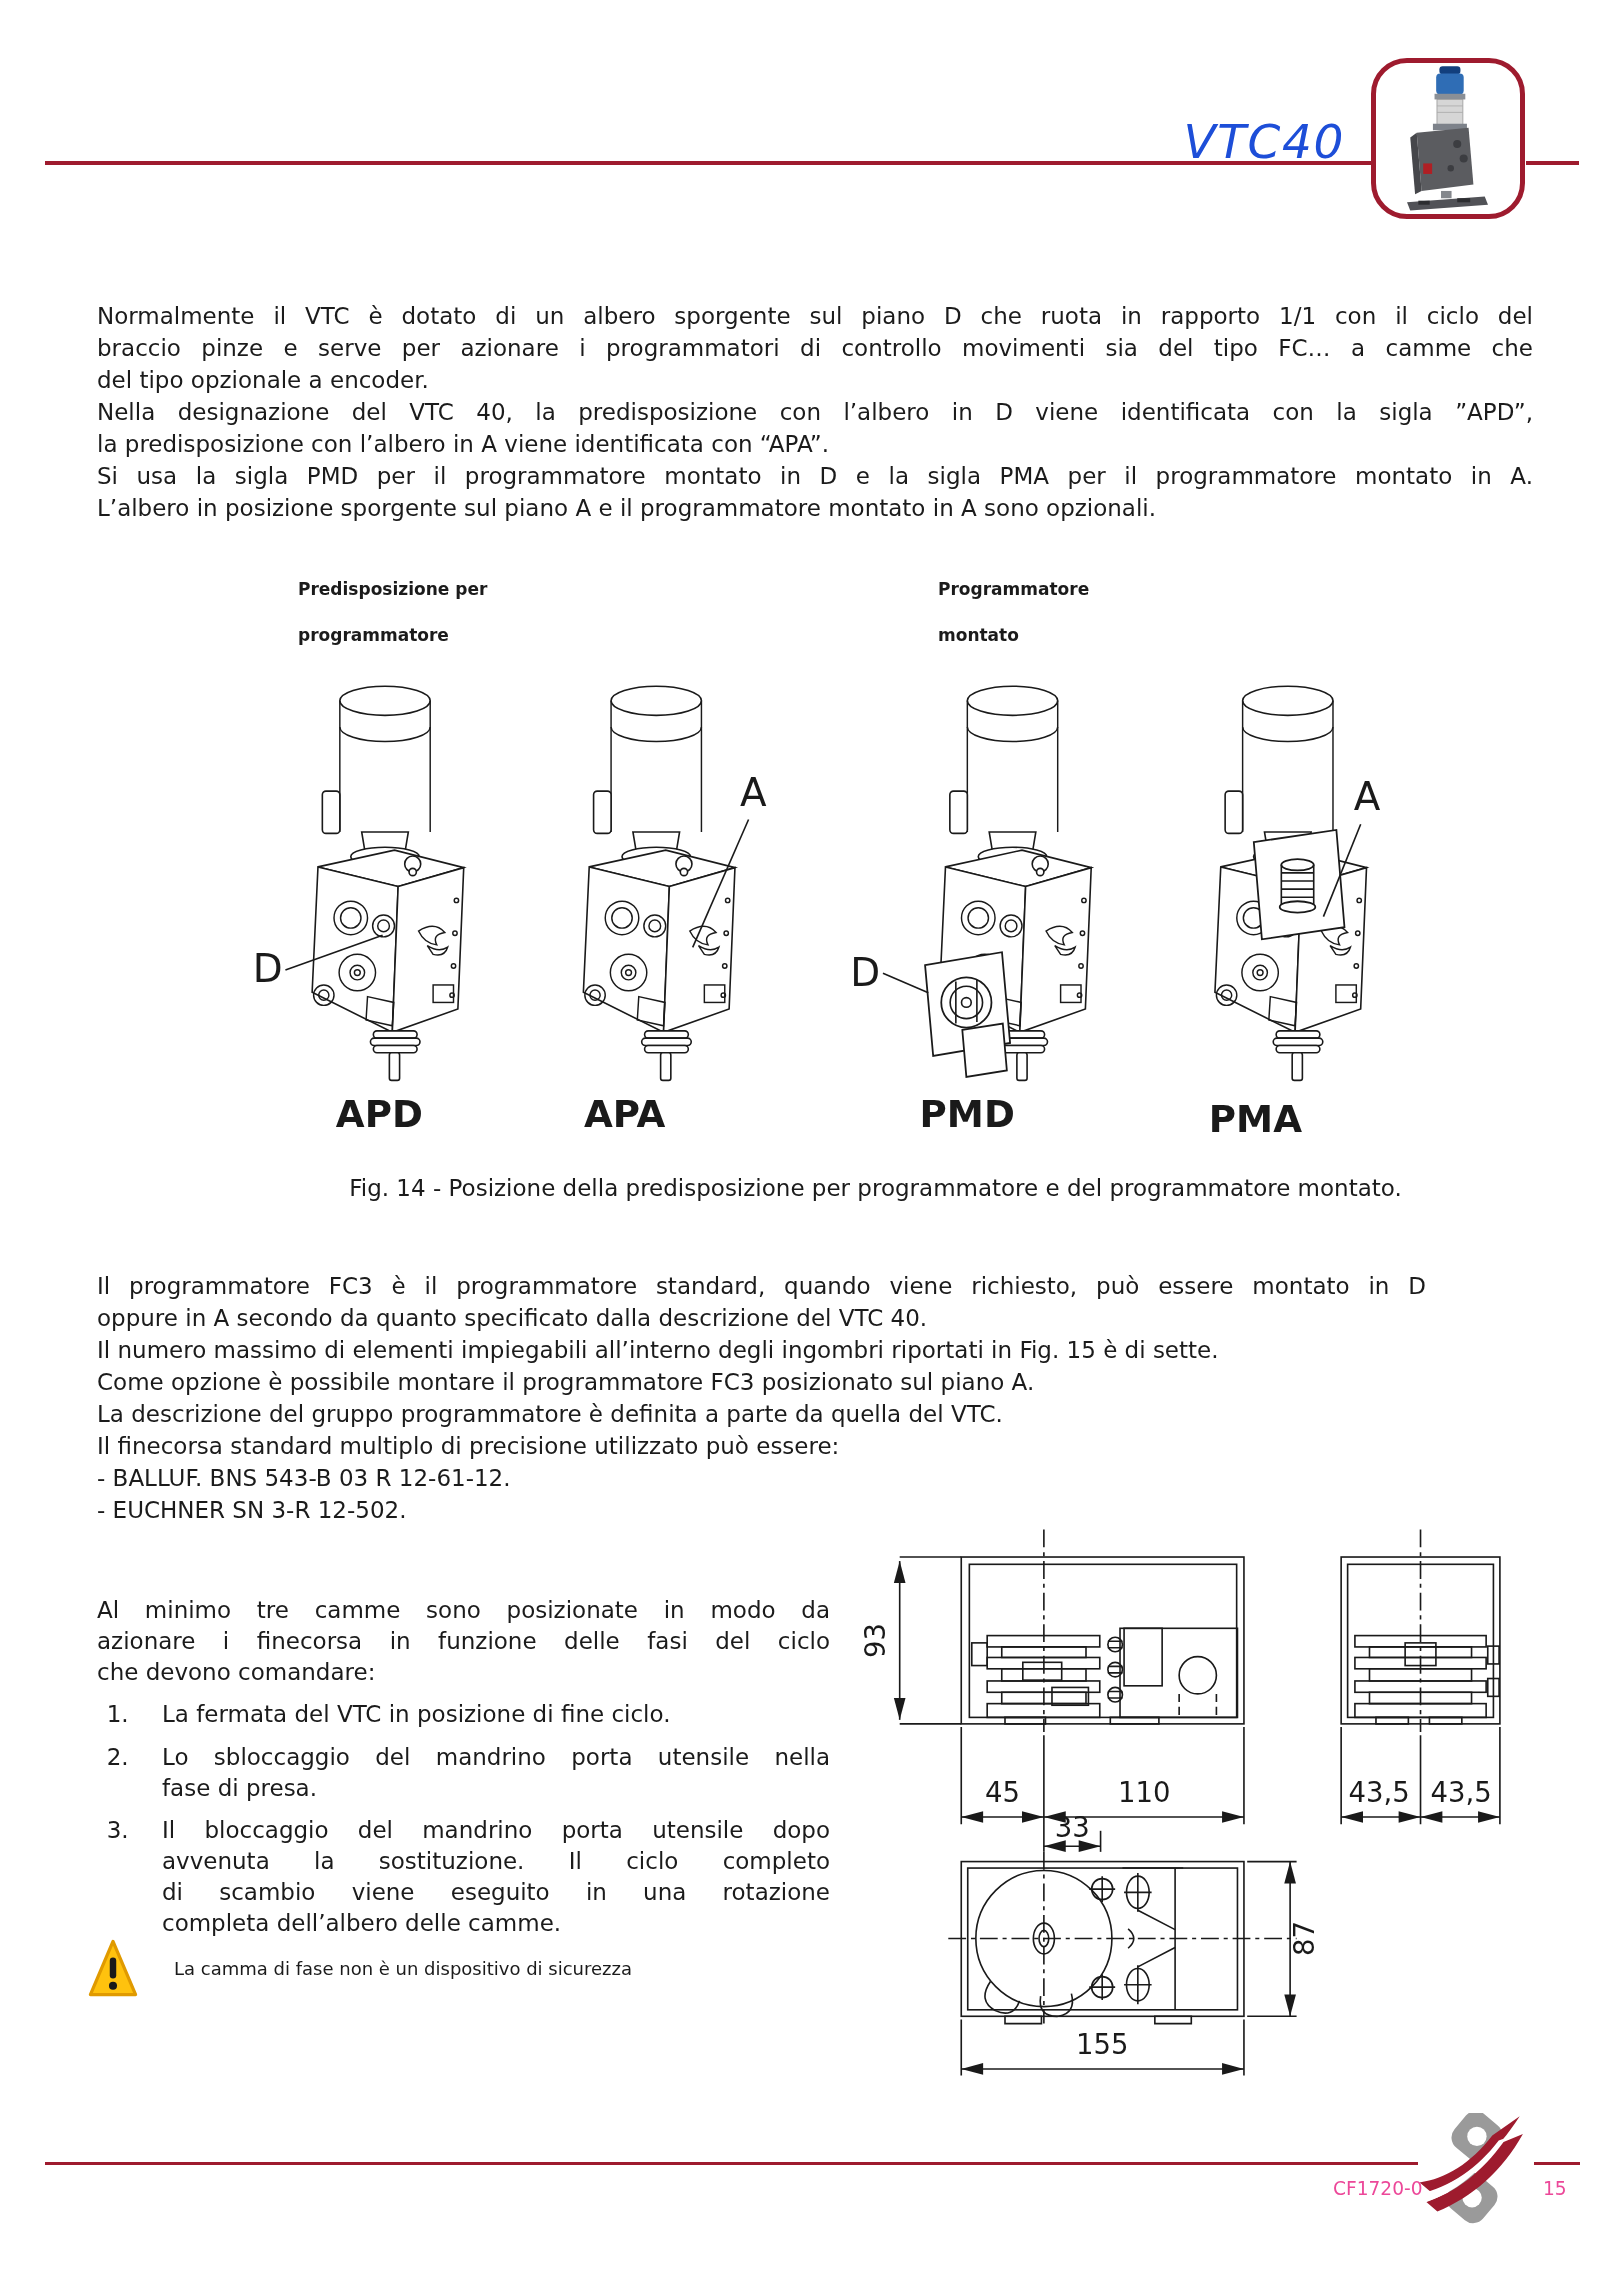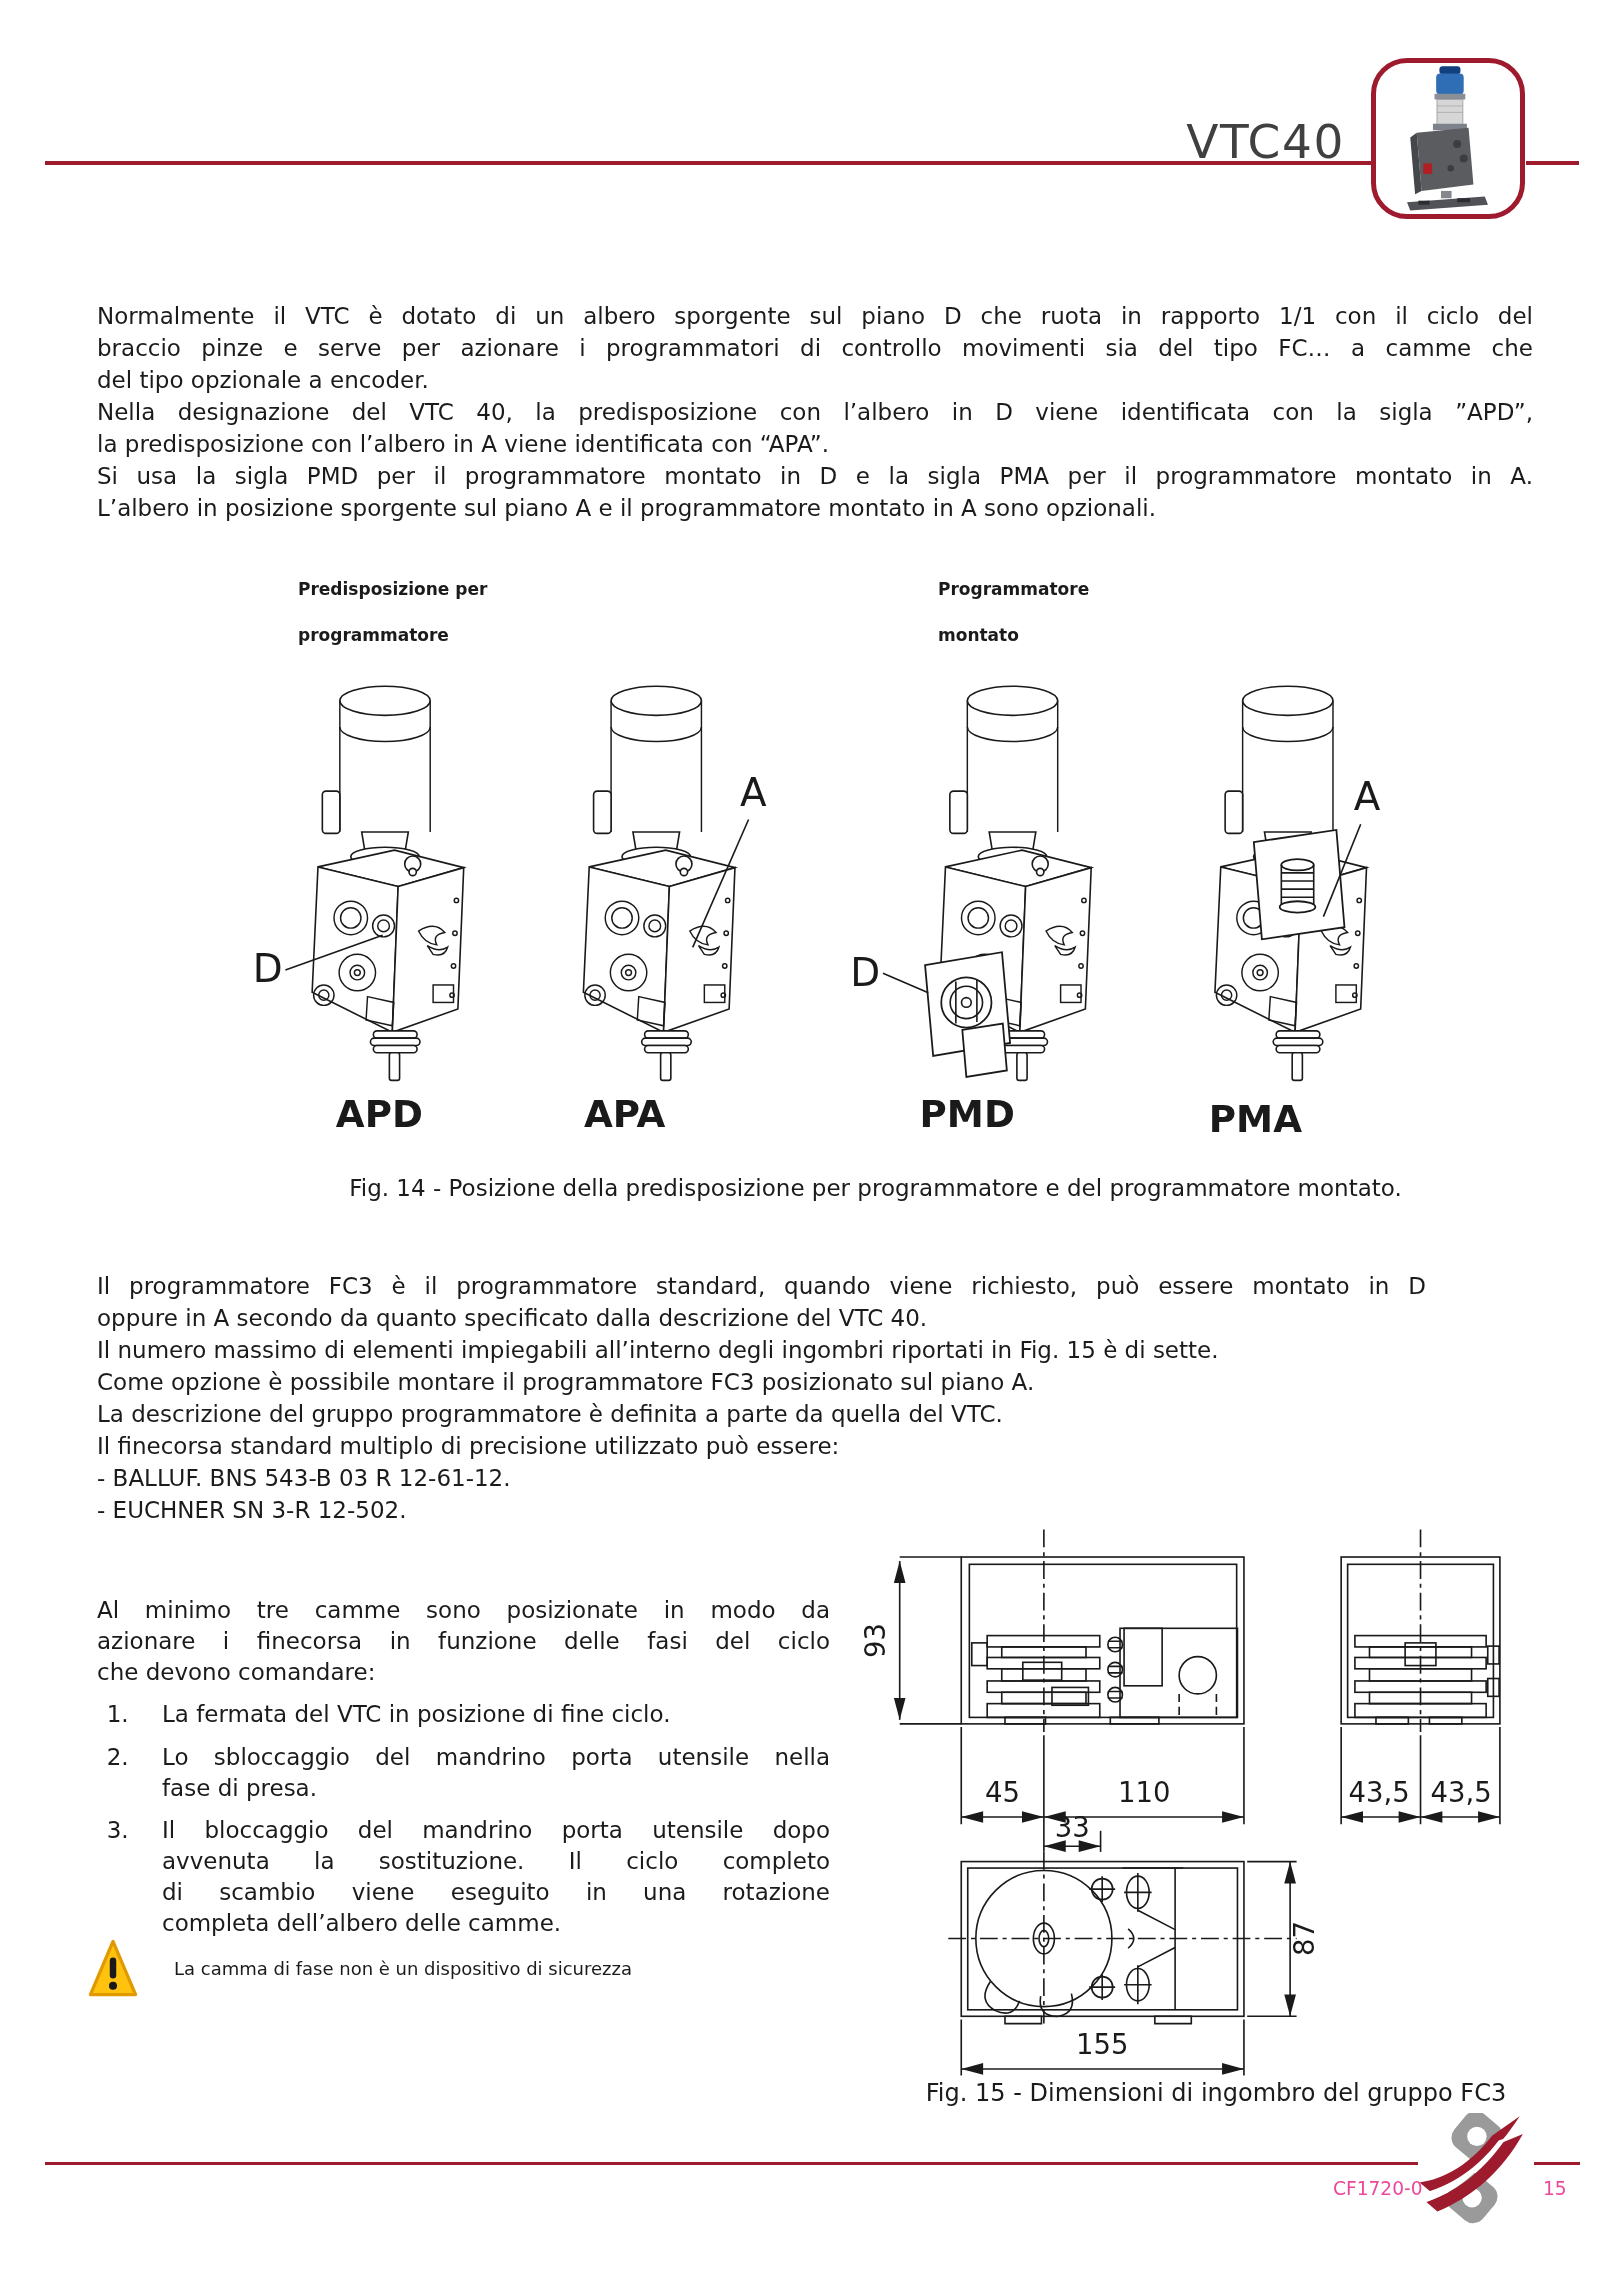--- a/index.html
+++ b/index.html
@@ -1,21 +1,21 @@
 <!DOCTYPE html>
 <html style="font-size:13px"><head>
 <meta charset="utf-8">
 <style>
   html,body{margin:0;padding:0;background:#e8e8e8;}
   .page{position:relative;width:1621px;height:2284px;background:#ffffff;
         font-family:"DejaVu Sans","Liberation Sans",sans-serif;color:#1b1b1b;overflow:hidden;}
   .abs{position:absolute;}
   .rule{position:absolute;height:4px;background:#9e1b2e;}
   .vtc40{position:absolute;left:972px;top:118px;width:373px;text-align:right;
-         font-size:47px;letter-spacing:1.6px;color:#404040;line-height:1;}
+         font-size:47px;letter-spacing:1.6px;color:#1d4ed8;line-height:1;font-style:italic;}
   .badge{position:absolute;left:1371px;top:58px;width:144px;height:151px;background:#fff;
          border:5.7px solid #9e1b2e;border-radius:36px;z-index:3;}
   .title{position:absolute;left:97px;top:220px;font-size:32px;font-weight:bold;color:#9e1b2e;}
   .body-line{font-size:23px;line-height:32px;}
   .j{text-align:justify;text-align-last:justify;}
   .l{text-align:left;}
   .textblock{position:absolute;}
   .colhead{position:absolute;font-size:17px;font-weight:bold;line-height:46px;white-space:pre-line;}
   .figcap{position:absolute;font-size:23px;text-align:center;margin-top:21px;}
   .list-item{position:relative;padding-left:65px;margin-top:11.3px;}
@@ -337,21 +337,20 @@
       <text class="dimtxt" transform="translate(582,513) rotate(-90)" text-anchor="middle">87</text>
     </g>
 
     <g>
       <path class="dim" d="M146,613 V682 M495,613 V682"></path>
       <path class="dim" d="M146,674 H495" marker-start="url(#arr)" marker-end="url(#arr)"></path>
       <text class="dimtxt" x="320" y="655" text-anchor="middle">155</text>
     </g>
   </svg>
 
-  <div class="figcap" style="left:843px;top:2058px;width:746px;font-size:24px;">Fig. 15 - Dimensioni di ingombro del gruppo FC3</div>
 
   <div class="rule" style="left:45px;top:2162px;width:1373px;height:3.2px;"></div>
   <div class="rule" style="left:1534px;top:2162px;width:46px;height:3.2px;"></div>
 
   <div class="footnote" style="left:1333px;top:2178px;">CF1720-0</div>
 
   <svg class="abs" style="left:1418px;top:2113px;z-index:2;" width="113" height="113" viewBox="0 0 140 140">
     <g>
       <rect x="46" y="2" width="54" height="54" rx="16" transform="rotate(40 73 29)" fill="#9a9a9a"></rect>
       <circle cx="73" cy="29" r="12" fill="#ffffff"></circle>

